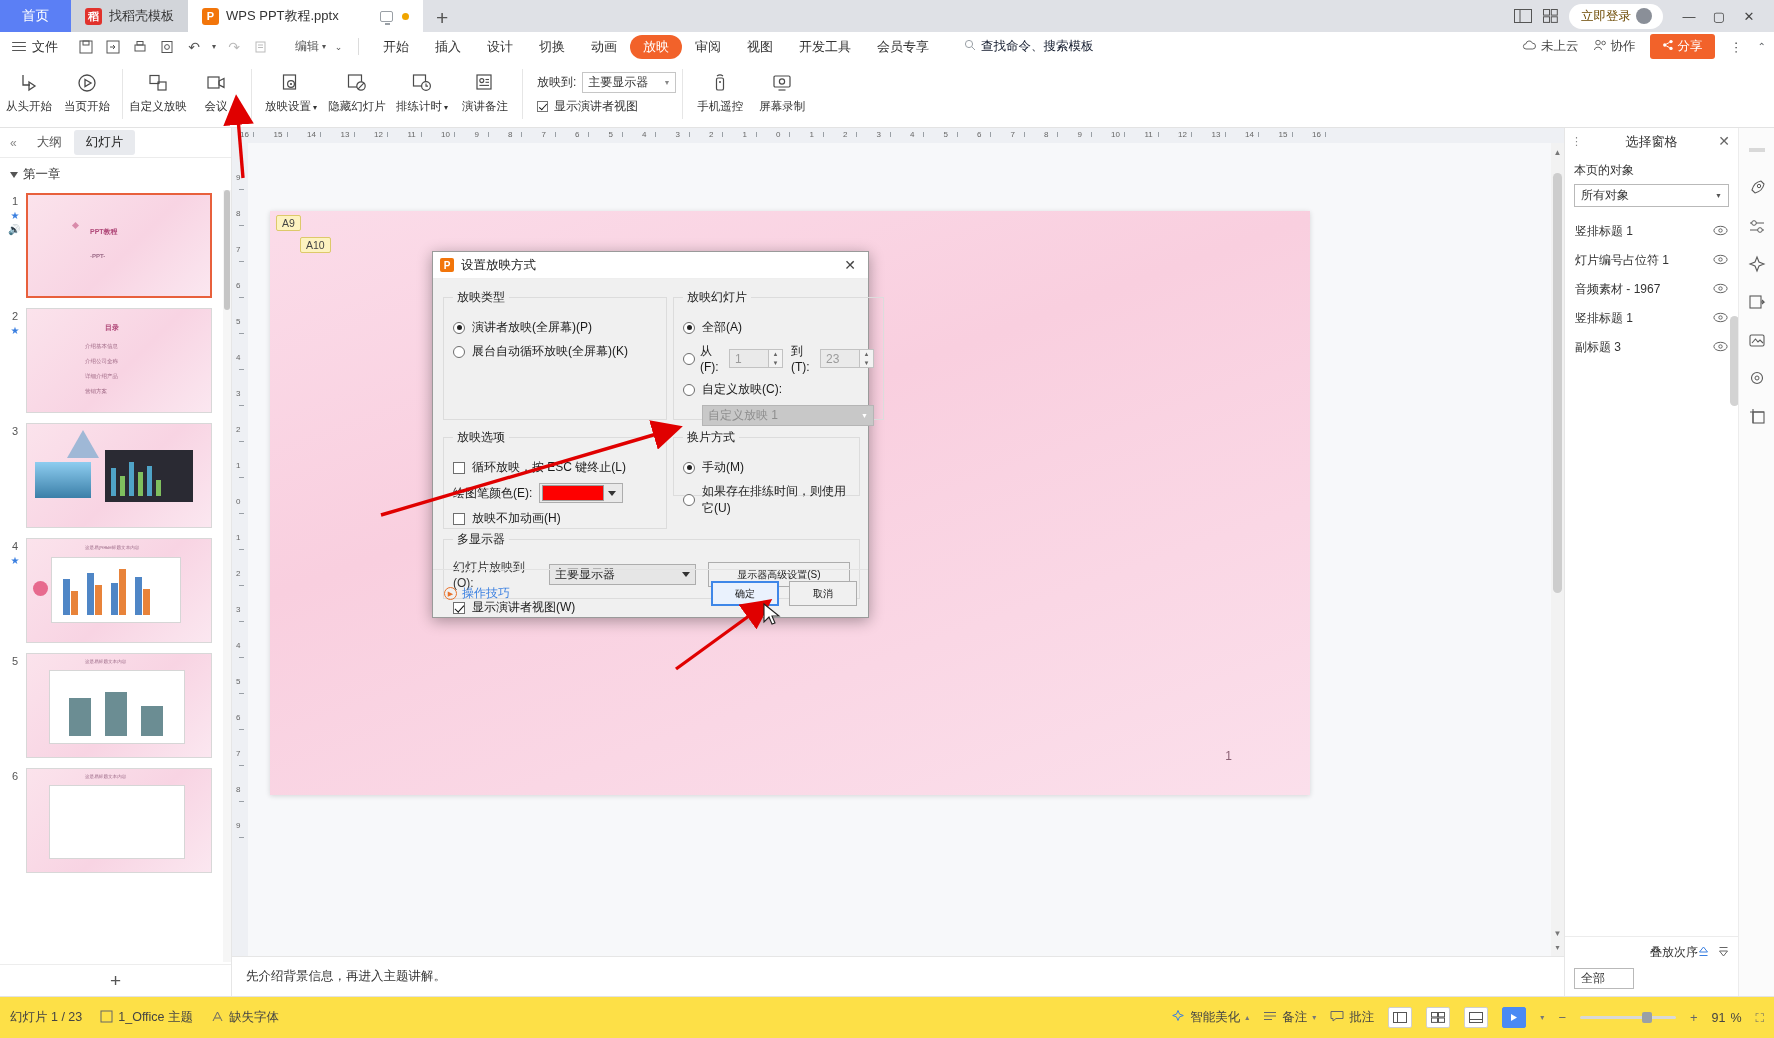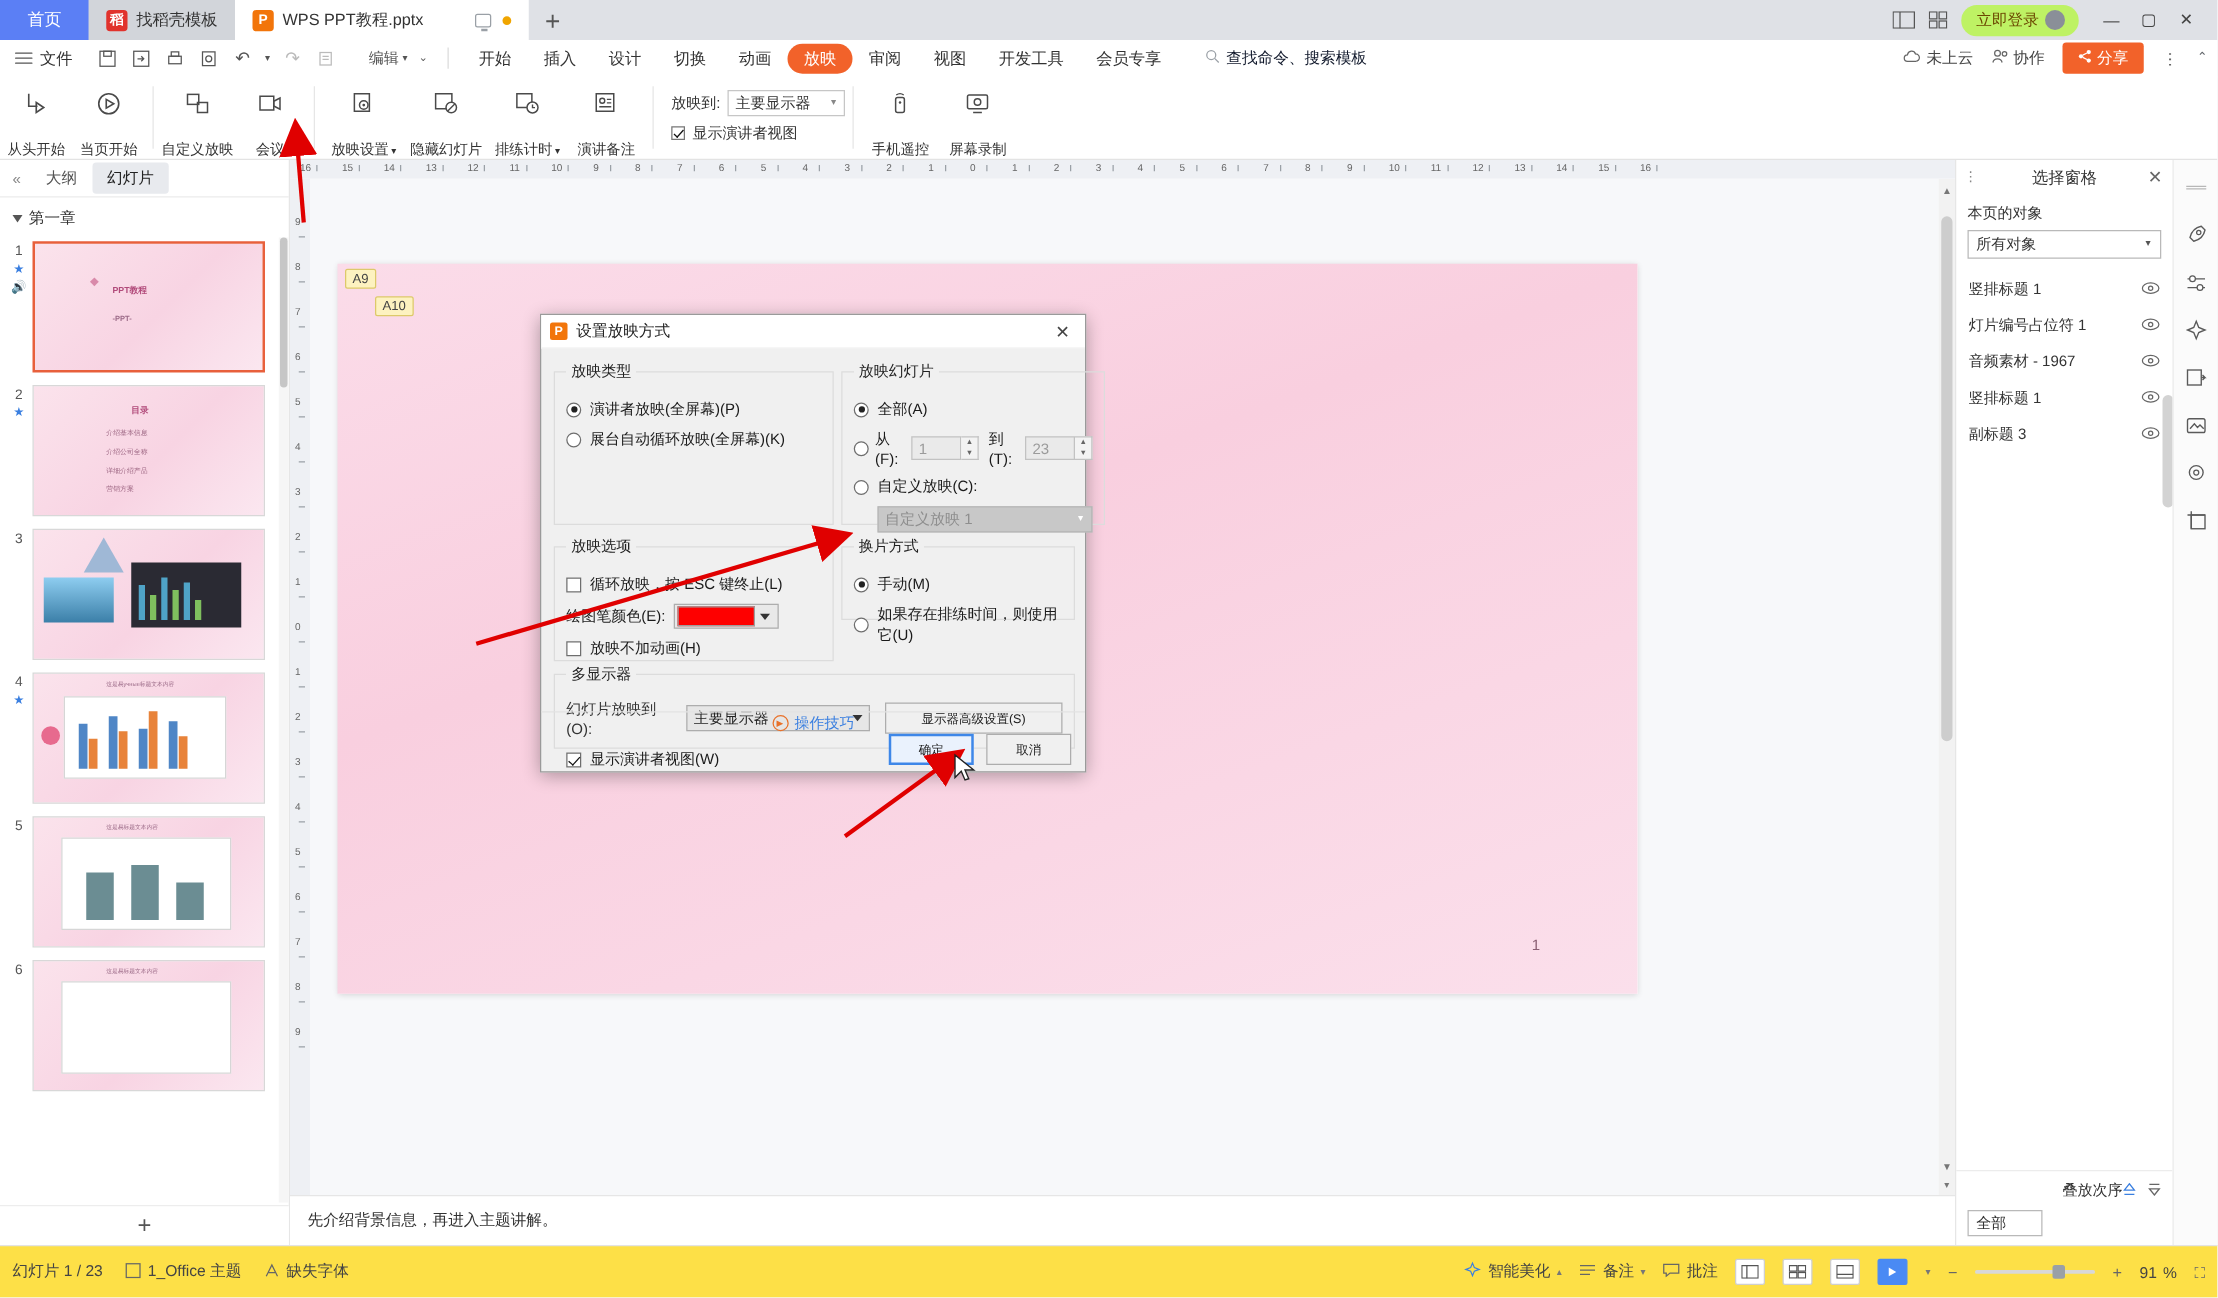--- a/index.html
+++ b/index.html
@@ -35,21 +35,21 @@
   .tab-right-ics { margin-left:auto; display:flex; align-items:center; gap:9px; }
   .mini-monitor { width:13px;height:11px;border:1.4px solid #9aa0a6;border-radius:2px;position:relative;}
   .mini-monitor:after{content:"";position:absolute;left:4px;top:11px;width:5px;height:2px;background:#9aa0a6;}
   .dot-amber { width:7px;height:7px;border-radius:50%;background:#f0a500; }
   .newtab { font-size:21px; color:#555; padding:0 13px; cursor:pointer; line-height:28px;}
   .tabbar-right {
     margin-left:auto; display:flex; align-items:center; gap:11px; padding-right:10px; height:32px;
   }
   .tb-icon { color:#5f6368; font-size:15px; cursor:pointer; display:flex;align-items:center;}
   .login-btn {
-    background:#bef264; color:#6b4800; font-size:12.5px; border-radius:13px;
+    background:#ffffff; color:#6b4800; font-size:12.5px; border-radius:13px;
     padding:4px 11px 4px 12px; display:flex;align-items:center;gap:5px; cursor:pointer; font-weight:500;
   }
   .login-avatar{width:16px;height:16px;border-radius:50%;background:#8a8f98;display:inline-block;}
   .win-btns { display:flex; gap:0; }
   .win-btn { width:30px;height:32px;display:flex;align-items:center;justify-content:center;
      font-size:13px;color:#444;cursor:pointer;}
 
   
   .menubar {
     position:absolute; top:32px; left:0; width:1774px; height:30px;
@@ -77,21 +77,21 @@
   .ribbon {
     position:absolute; top:62px; left:0; width:1774px; height:66px;
     background:#fff; border-bottom:1px solid #e3e3e3; display:flex; align-items:flex-start;
     padding-top:3px;
   }
   .rb-item {
     width:58px; display:flex; flex-direction:column; align-items:center;
     cursor:pointer; padding-top:4px; font-size:11.5px; color:#333;
   }
   .rb-item .ricon { height:27px; display:flex;align-items:center;justify-content:center; color:#4a4a4a;}
-  .rb-item .rlabel{ margin-top:16px; white-space:nowrap; }
+  .rb-item .rlabel{ margin-top:3px; white-space:nowrap; }
   .rb-sep { width:1px; height:50px; background:#e6e6e6; margin:4px 6px 0 6px; }
   .rb-group-right { display:flex; flex-direction:column; gap:5px; padding:7px 0 0 8px; font-size:12px;}
   .rb-row { display:flex; align-items:center; gap:6px; }
   .rb-select {
     border:1px solid #c6c6c6; background:#fff; height:21px; width:94px;
     display:flex;align-items:center;justify-content:space-between;padding:0 5px;font-size:12px;color:#333;
   }
   .cbx { width:11px;height:11px;border:1px solid #767676;background:#fff;display:inline-block;
     position:relative;flex:none;}
   .cbx.on:after{content:"";position:absolute;left:3px;top:0px;width:3px;height:7px;
@@ -225,21 +225,21 @@
   .combo { background:#e6e6e6; border:1px solid #adadad; height:21px;
     display:flex;align-items:center;justify-content:space-between;padding:0 5px;font-size:12px;color:#222;}
   .colorwell{width:62px;height:16px;background:#fe0000;border:1px solid #9d9d9d;}
   .colorbtn{display:flex;border:1px solid #adadad;background:#e9e9e9;height:20px;align-items:center;padding:0 2px;}
   .caret{width:0;height:0;border-left:4px solid transparent;border-right:4px solid transparent;
     border-top:5px solid #333;}
   .btn { height:25px; min-width:68px; border:1px solid #adadad; background:#f0f0f0;
     font-size:10px; display:flex;align-items:center;justify-content:center;cursor:pointer;color:#1a1a1a;}
   .btn.primary { border:2px solid #3e87e8; background:#eaf2fd; }
   .dlg-foot { position:absolute; left:0; right:0; bottom:0; height:48px; border-top:1px solid #e2e2e2;
-     display:flex; align-items:center; padding:0 11px;flex-direction:column; }
+     display:flex; align-items:center; padding:0 11px; }
   .tips { display:flex; align-items:center; gap:5px; color:#3a7fe0; font-size:12px; cursor:pointer;}
   .tips-ic { width:13px;height:13px;border:1px solid #e8712a;border-radius:50%;color:#e8712a;
      font-size:7px;display:flex;align-items:center;justify-content:center;}
   .foot-btns{margin-left:auto;display:flex;gap:10px;}
 
   
   .annot { position:absolute; left:0; top:0; width:1774px; height:1038px; pointer-events:none; }
 </style>
 </head>
 <body>

